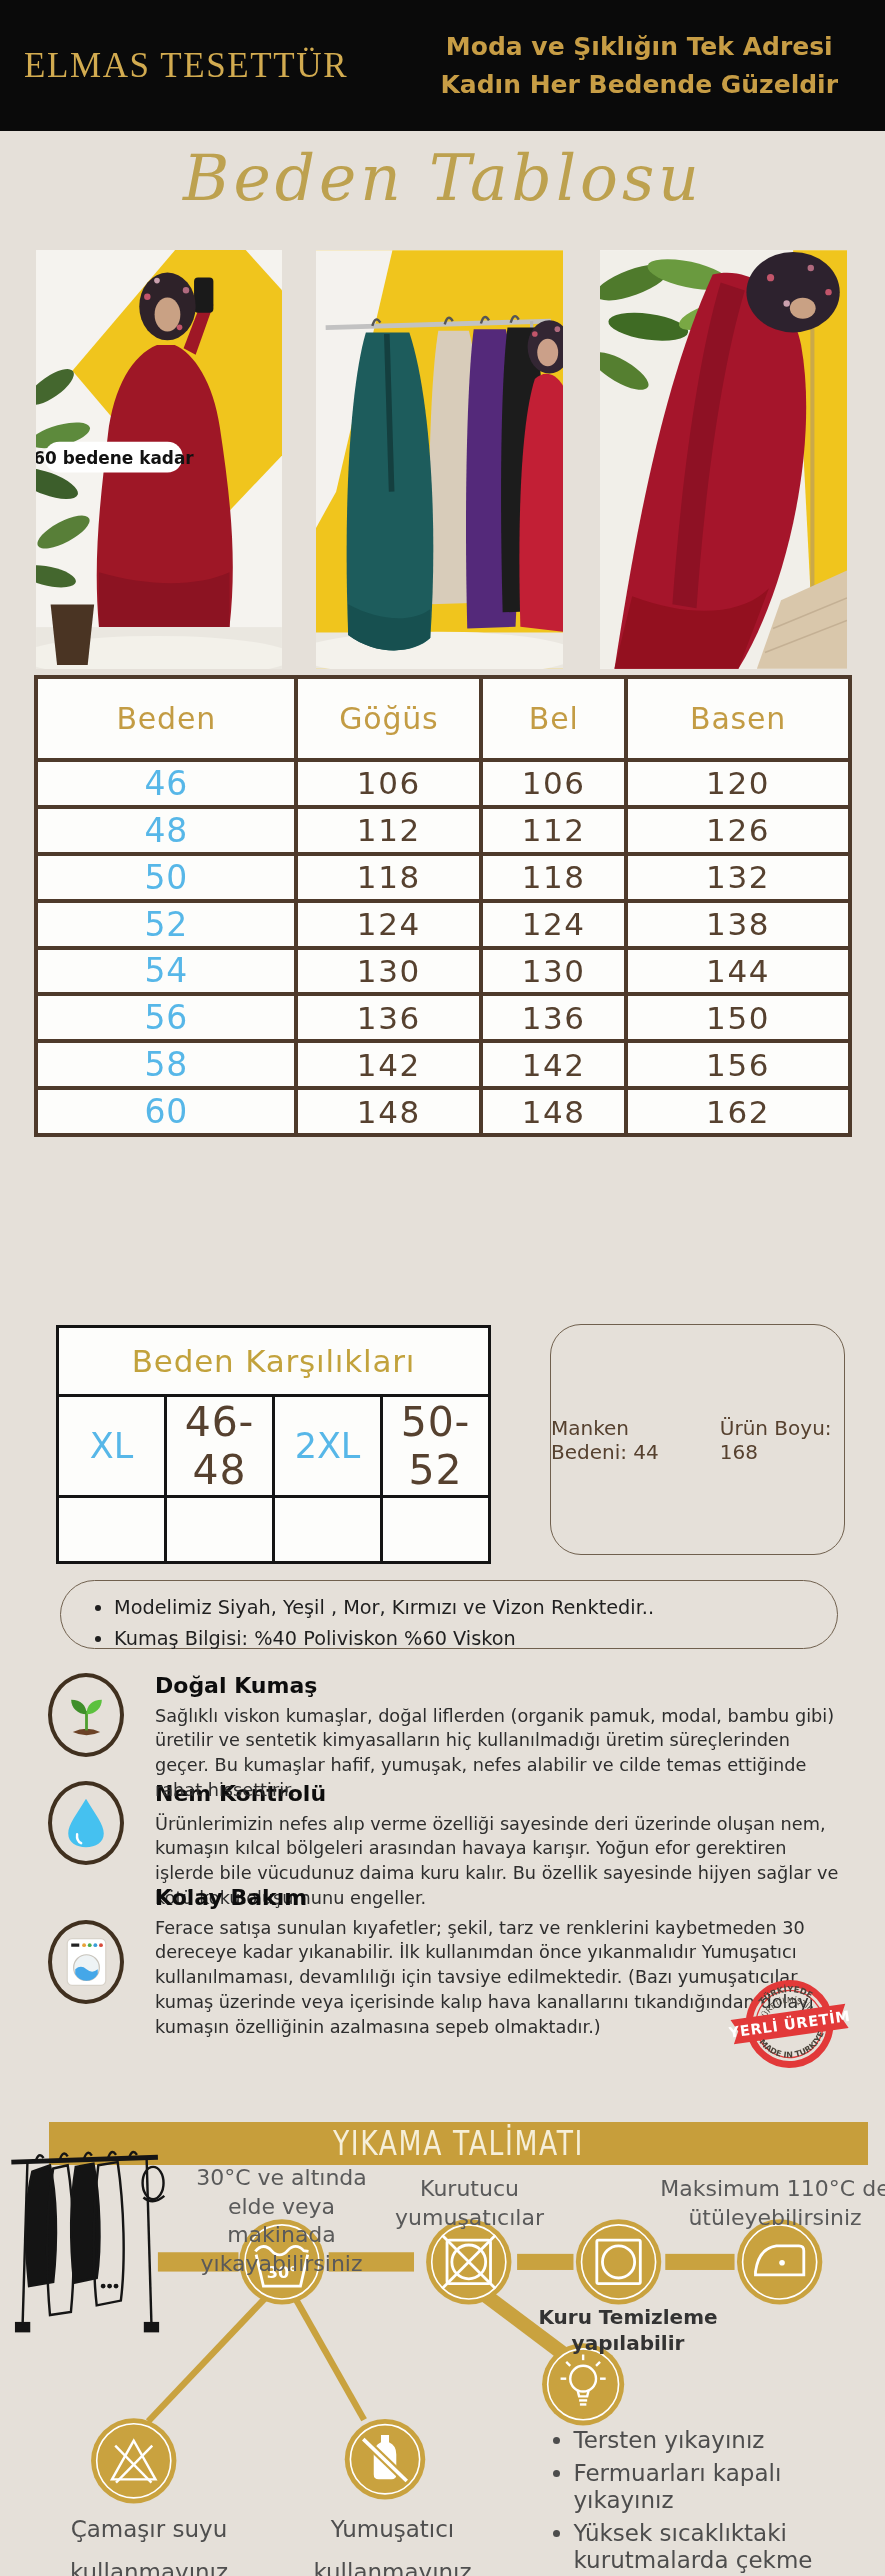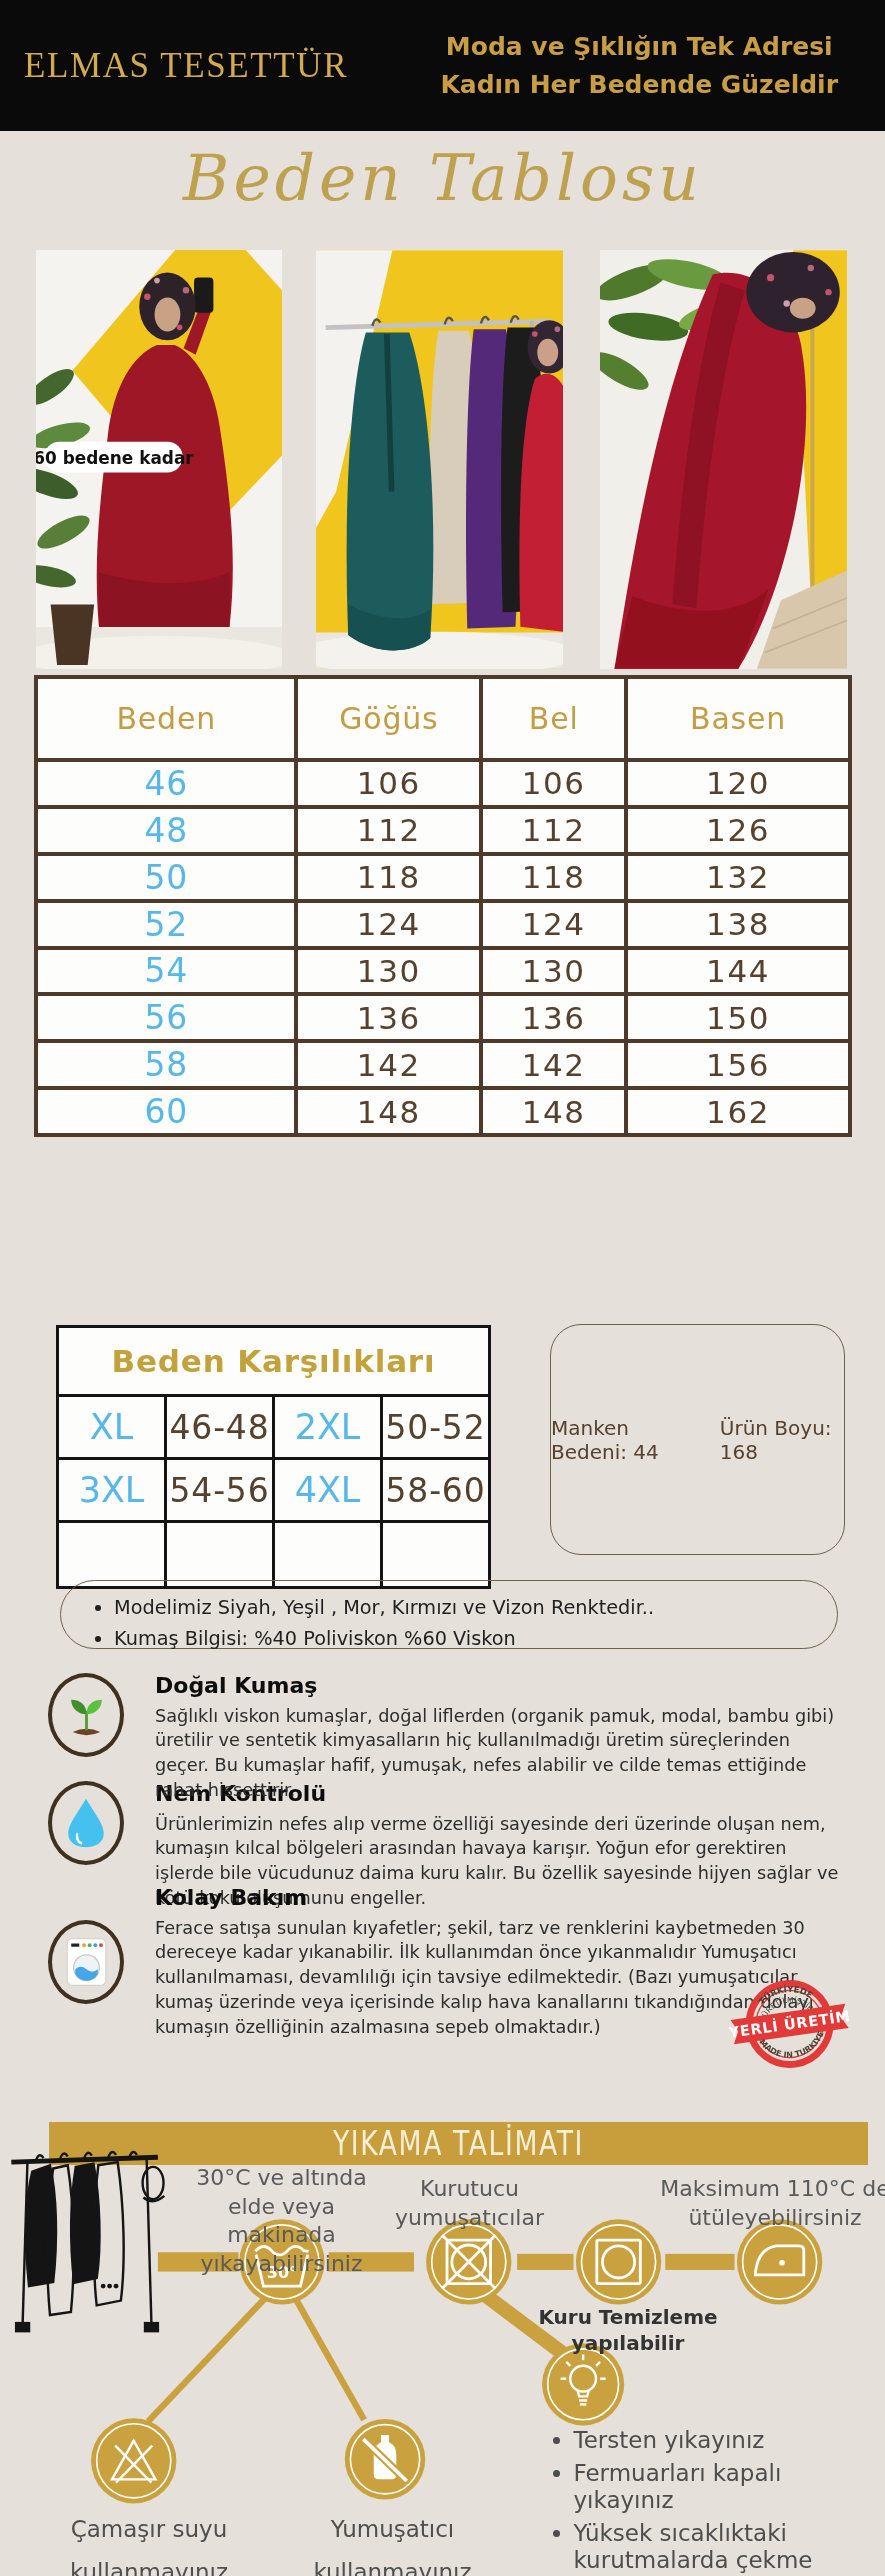--- a/index.html
+++ b/index.html
@@ -29,23 +29,23 @@
   table{border-collapse:collapse;table-layout:fixed;}
   .size-table{position:absolute;left:34px;top:675px;width:818px;height:462px;background:#fdfdfb;}
   .size-table td{border:4px solid #4e3a2b;text-align:center;vertical-align:middle;background:#fdfdfb;}
   .size-table .th{color:#c39c44;font-size:30px;letter-spacing:0.8px;height:77px;}
   .size-table .sz{color:#57b7e8;font-size:33px;letter-spacing:0.8px;}
   .size-table .vl{color:#56412f;font-size:31px;letter-spacing:1.6px;}
 
   
   .equiv-table{position:absolute;left:56px;top:1325px;width:435px;background:#fdfdfb;}
   .equiv-table td{border:3.2px solid #141414;text-align:center;vertical-align:middle;background:#fdfdfb;}
-  .equiv-title{color:#c2a23c;font-size:31px;font-weight:700;height:64px;letter-spacing:0.8px;margin-top:40px;}
+  .equiv-title{color:#c2a23c;font-size:31px;font-weight:400;height:64px;letter-spacing:0.8px;margin-top:40px;}
   .equiv-table .sz{color:#57b7e8;font-size:35px;height:58px;}
-  .equiv-table .vl{color:#56412f;font-size:33px;letter-spacing:0.8px;}
+  .equiv-table .vl{color:#56412f;font-size:41px;letter-spacing:0.8px;}
   .equiv-table .empty{height:61px;}
 
   
   .model-box{position:absolute;left:550px;top:1324px;width:293px;height:229px;
     border:1.6px solid #70604e;border-radius:31px;display:flex;flex-direction:row;
     align-items:center;justify-content:center;gap:16px;color:#56412f;font-size:20px;}
 
   
   .notes-box{position:absolute;left:60px;top:1580px;width:778px;height:69px;
     border:1.6px solid #70604e;border-radius:39px;box-sizing:border-box;padding:14.5px 24px 0 32px;}
@@ -262,26 +262,20 @@
   <table class="equiv-table">
     <tbody>
         <tr>
       <td colspan="4" class="equiv-title">Beden Karşılıkları</td>
     </tr>
     <tr>
       <td class="sz">XL</td>
       <td class="vl">46-48</td>
       <td class="sz">2XL</td>
       <td class="vl">50-52</td>
-    </tr>
-    <tr>
-      <td class="sz">3XL</td>
-      <td class="vl">54-56</td>
-      <td class="sz">4XL</td>
-      <td class="vl">58-60</td>
     </tr>
     <tr>
       <td class="empty"></td>
       <td class="empty"></td>
       <td class="empty"></td>
       <td class="empty"></td>
     </tr>
   </tbody>
     </table>
 

